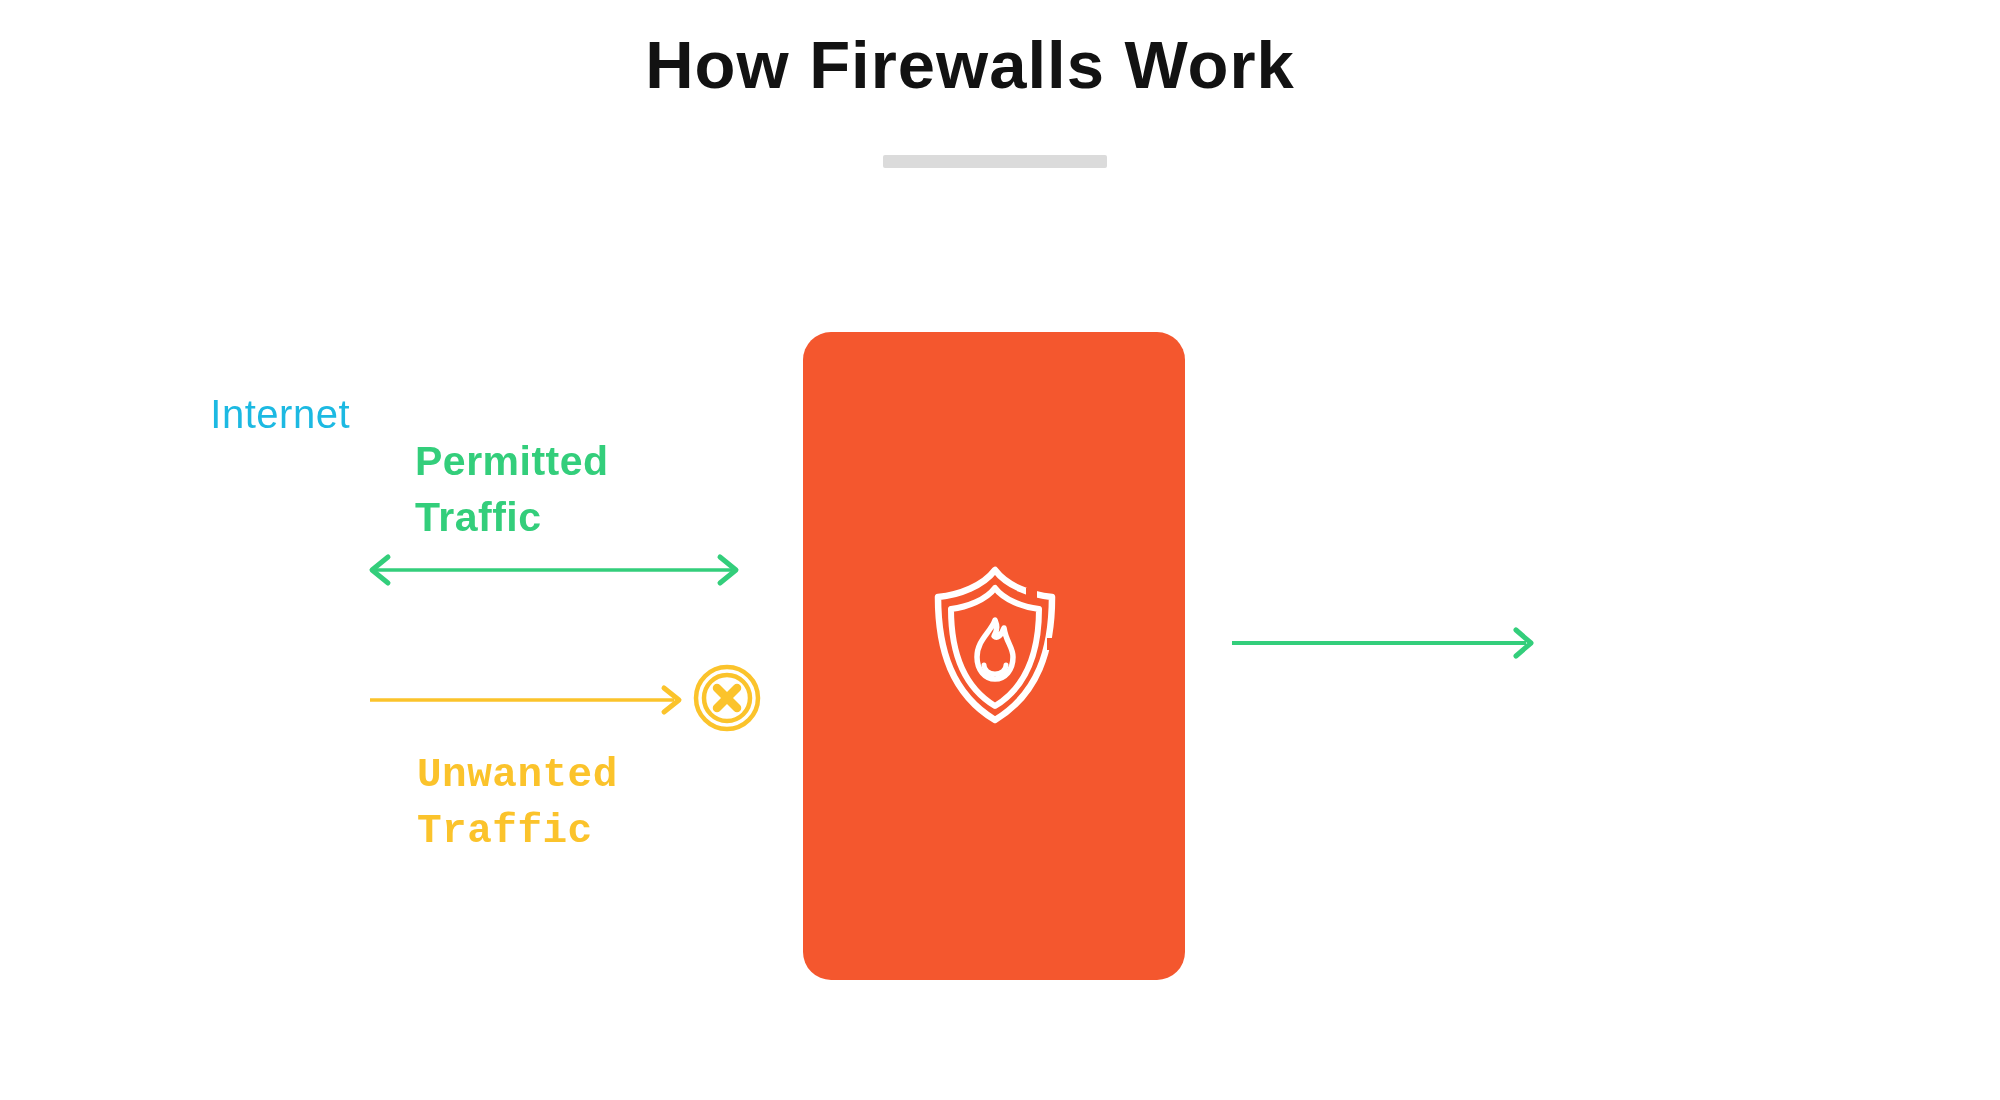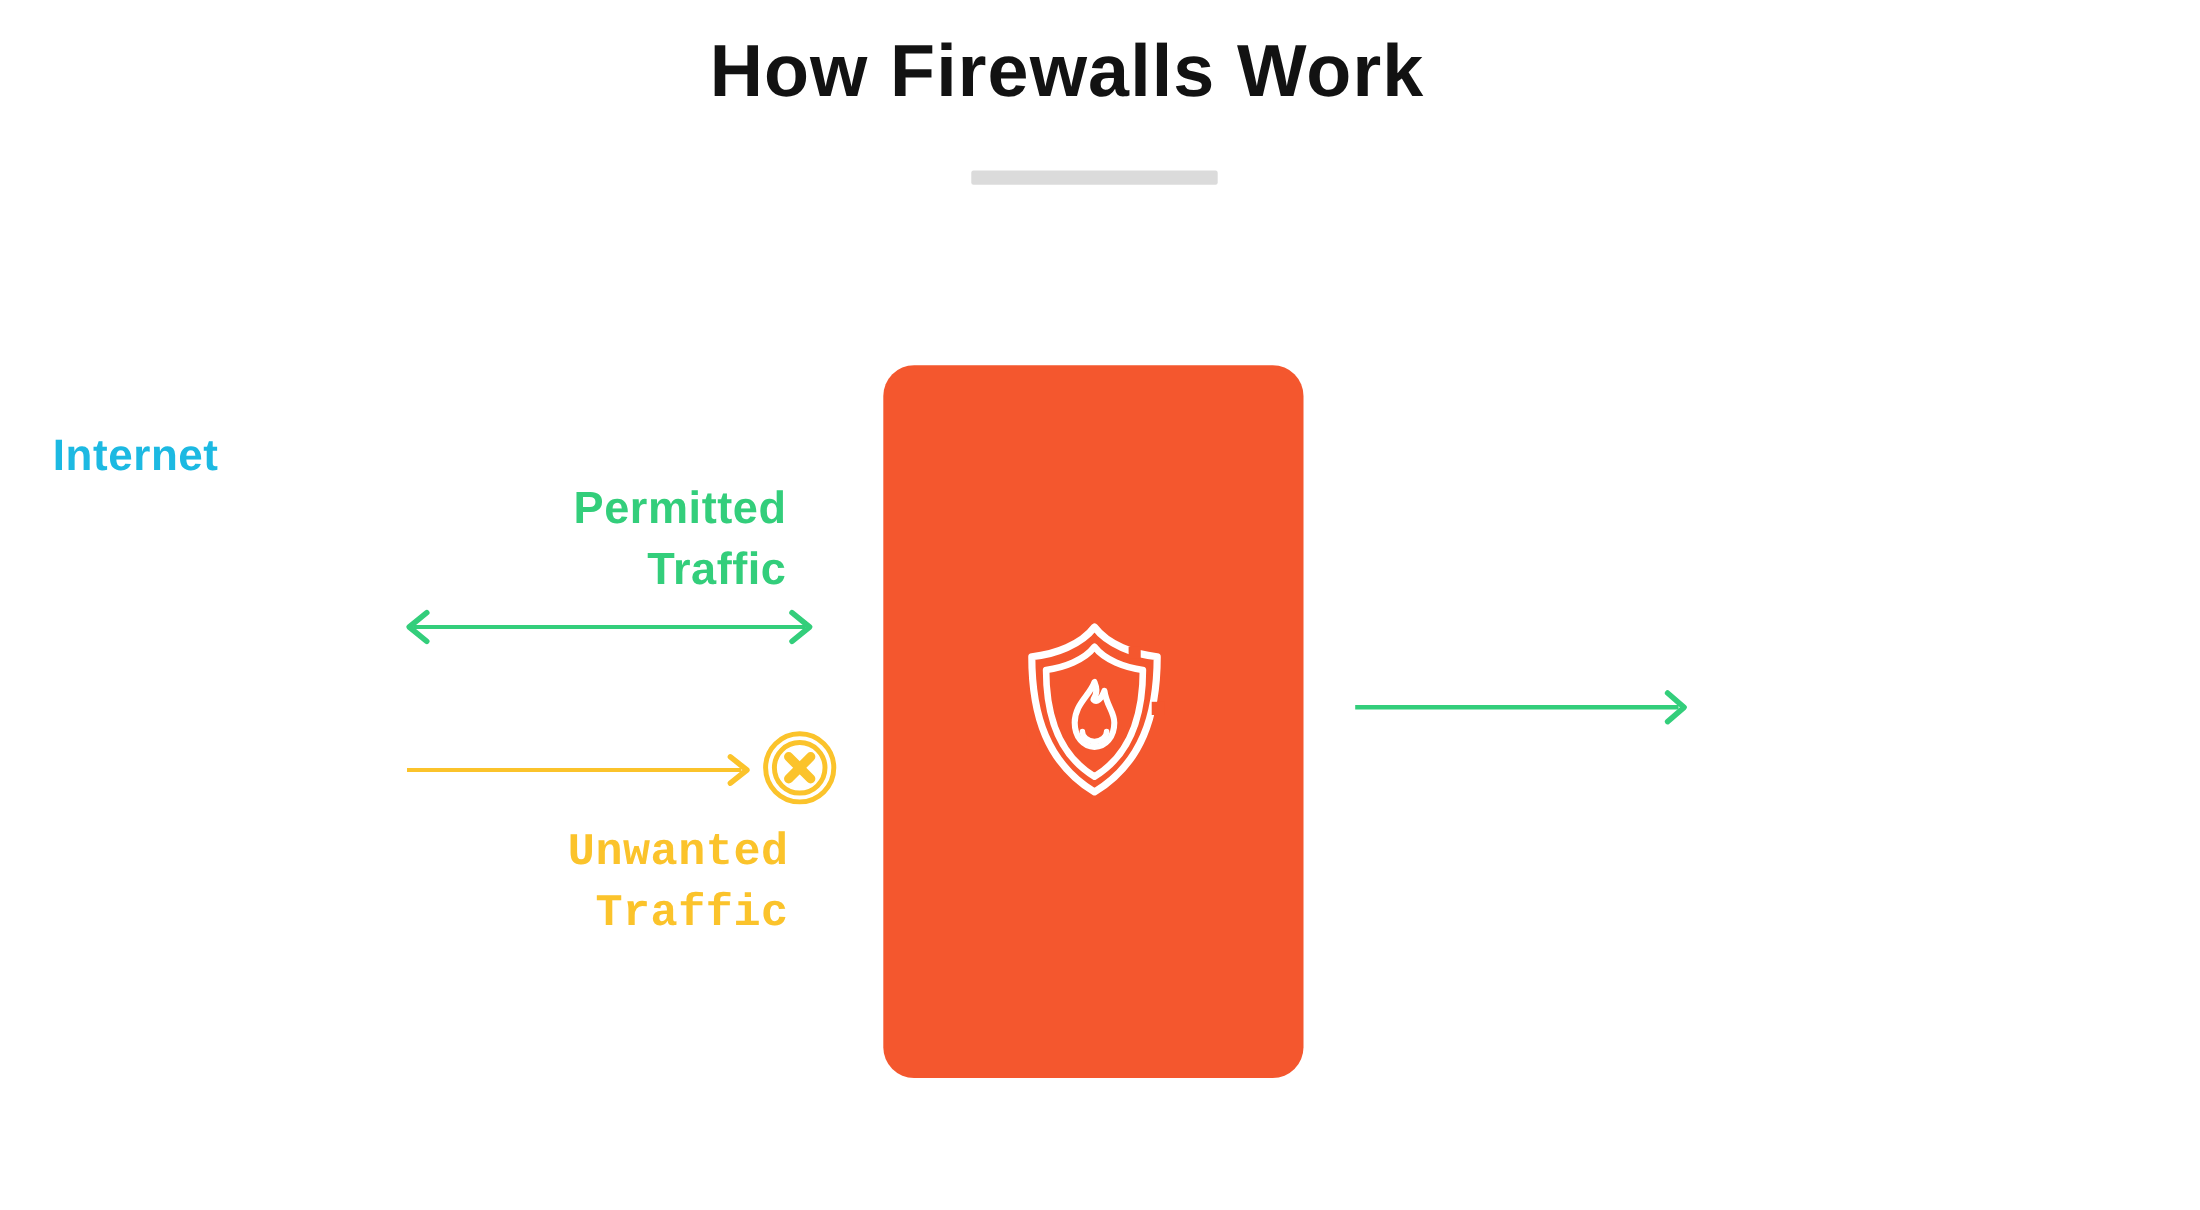--- a/index.html
+++ b/index.html
@@ -19,27 +19,27 @@
     text-align: center;
     font-size: 67px; font-weight: 700; letter-spacing: 1px;
     color: var(--ink);
   }
   .divider {
     left: 883px; top: 155px; width: 224px; height: 13px;
     background: var(--divider); border-radius: 2px;
   }
 
   
-  .node-label { text-align: left; font-weight: 700; letter-spacing: 0.5px; }
+  .node-label { text-align: right; font-weight: 400; letter-spacing: 0.5px; }
   .internet-label { left: 48px; top: 392px; width: 302px; font-size: 40px; color: var(--cyan); }
   .firewall-label { left: 804px; top: 1008px; width: 382px; font-size: 48px; color: var(--orange); }
   .pn-label { left: 1538px; top: 446px; width: 440px; font-size: 45px; color: var(--green-dark); white-space: nowrap; }
 
   
-  .flow-label { text-align: right; font-weight: 700; letter-spacing: 0.5px; line-height: 1.36; font-size: 41px; }
+  .flow-label { text-align: left; font-weight: 700; letter-spacing: 0.5px; line-height: 1.36; font-size: 41px; }
   .permitted-label { left: 415px; top: 434px; width: 300px; color: var(--green); }
   .unwanted-label { left: 417px; top: 748px; width: 300px; color: var(--yellow); font-family: Liberation Mono, monospace; }
 
   
   .internet-circle {
     left: 48px; top: 463px; width: 302px; height: 302px;
     background: var(--cyan); border-radius: 50%;
   }
   .globe-svg { left: 17px; top: 24px; position: absolute; }
   .firewall-rect {

